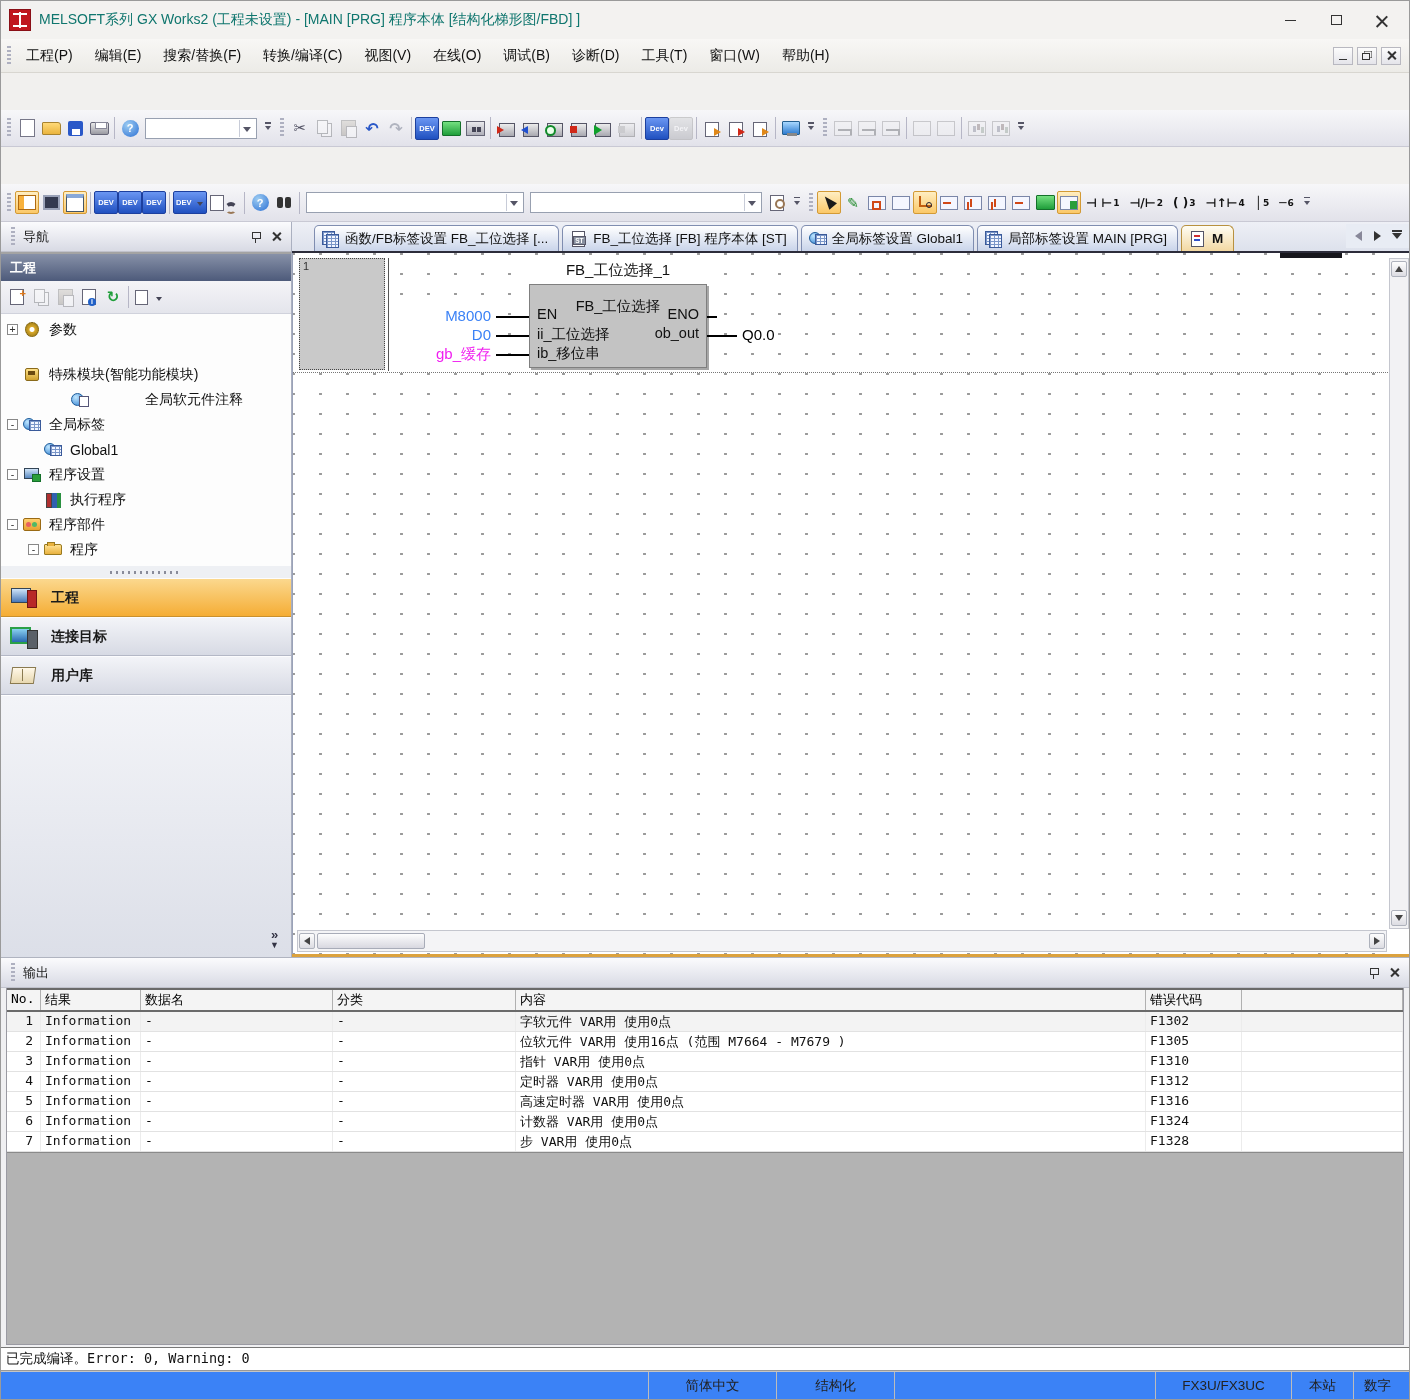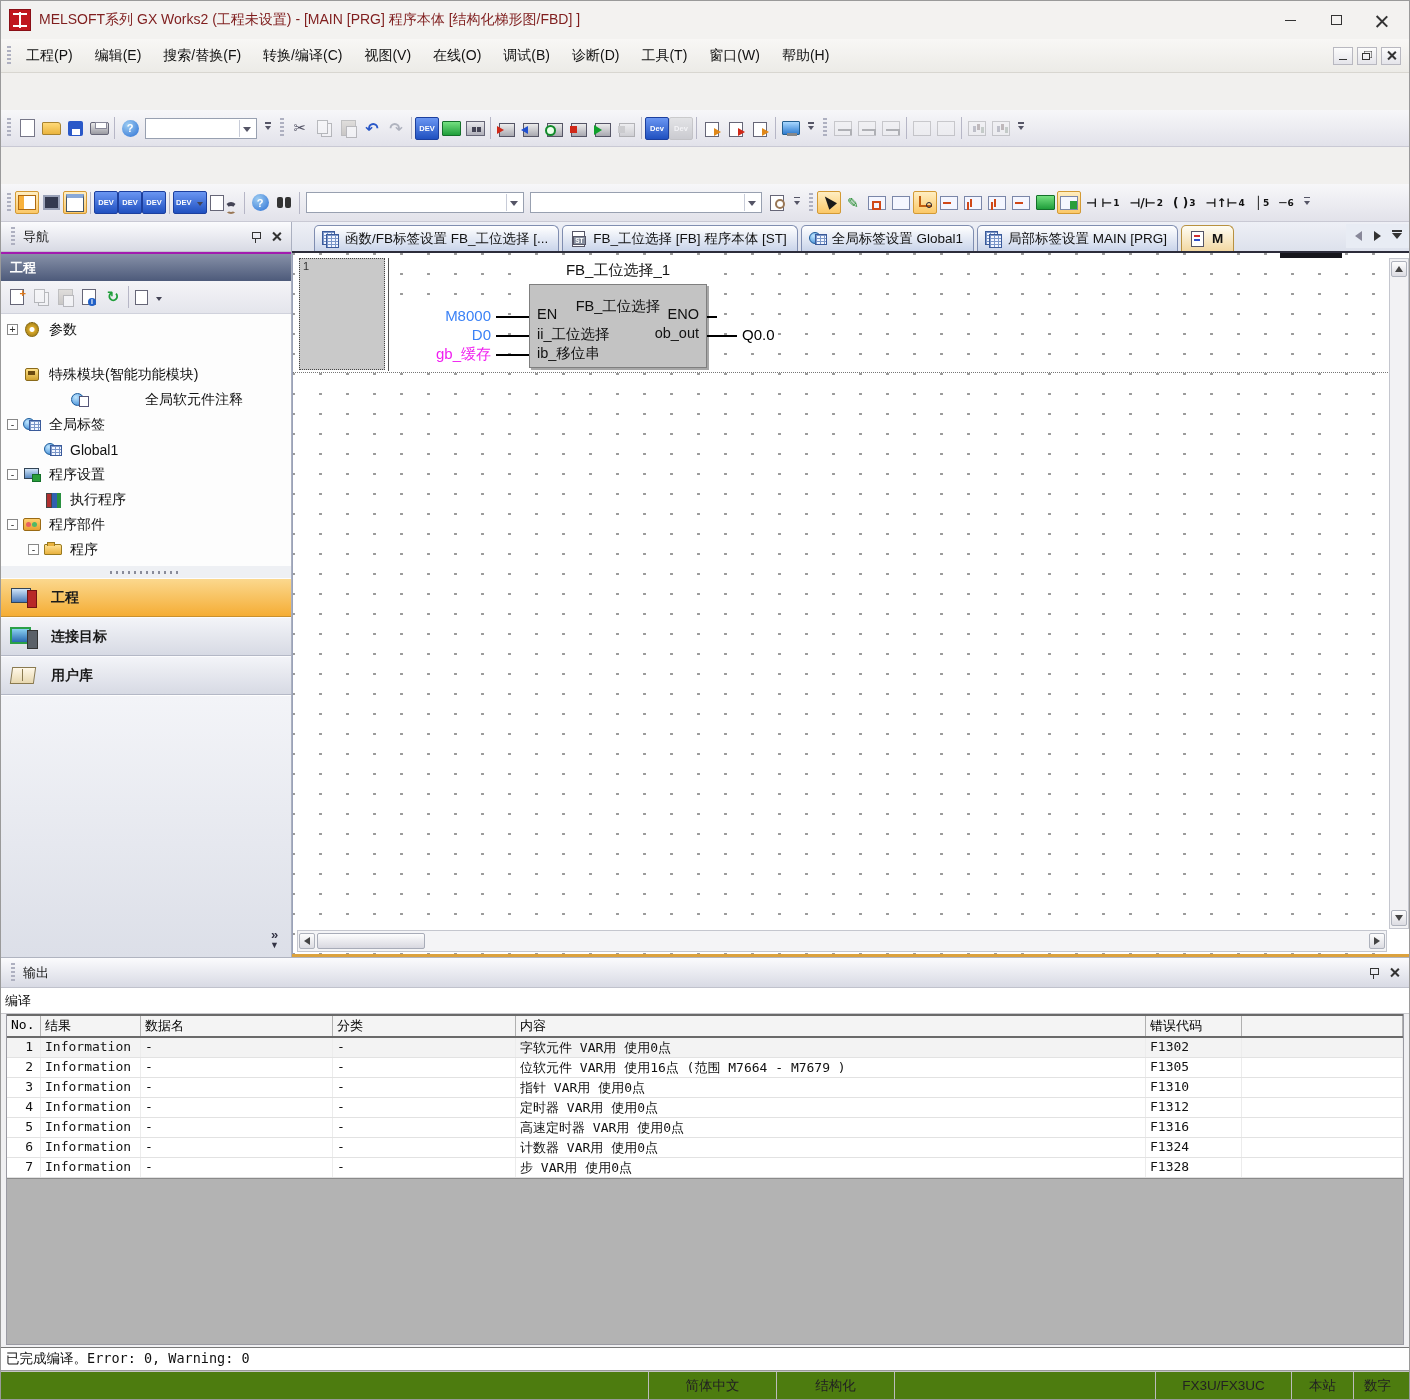--- a/index.html
+++ b/index.html
@@ -4,21 +4,21 @@
 <style>
   * { box-sizing: border-box; margin: 0; padding: 0; }
   html,body { width:1410px; height:1400px; font-family:"Liberation Sans","DejaVu Sans",sans-serif; background:#e8e8ec; }
   .window { width:1410px; height:1400px; display:flex; flex-direction:column; background:#f1f0ee; overflow:hidden; border:1px solid #9a9a9a; }
 
   
   .titlebar { height:38px; background:#f3f2f0; display:flex; align-items:center; padding:0 4px 0 8px; flex:none; }
   .app-icon { width:22px;height:22px; background:#c01820; border:1px solid #8a0f16; position:relative; margin-right:8px; flex:none; }
   .app-icon::before { content:""; position:absolute; inset:3px; border:2px solid #fff; border-left:none; border-right:none; }
   .app-icon::after { content:""; position:absolute; top:2px; bottom:2px; left:9px; width:2px; background:#fff; }
-  .title-text { font-size:14px; color:#7f1d1d; white-space:nowrap; overflow:hidden; }
+  .title-text { font-size:14px; color:#0f766e; white-space:nowrap; overflow:hidden; }
   .win-btns { margin-left:auto; display:flex; }
   .win-btn { width:46px; height:30px; display:flex; align-items:center; justify-content:center; color:#333; }
   .glyph-min { width:11px; height:1px; background:#333; }
   .glyph-max { width:11px; height:10px; border:1px solid #333; }
   .glyph-close { position:relative; width:12px; height:12px; }
   .glyph-close::before,.glyph-close::after { content:""; position:absolute; left:5px; top:0; width:1.5px; height:15px; background:#333; }
   .glyph-close::before { transform:rotate(45deg); } .glyph-close::after { transform:rotate(-45deg); }
 
   
   .menubar { height:34px; background:linear-gradient(#f8f7f5,#ecebe7); display:flex; align-items:center; padding-left:2px; flex:none; border-bottom:1px solid #d8d6d0; }
@@ -105,21 +105,21 @@
   .ic-pageinfo::before { content:""; width:12px; height:14px; background:#fff; border:1px solid #667; }
   .ic-pageinfo::after { content:"i"; position:absolute; right:4px; bottom:2px; color:#fff; background:#2060c8; width:8px; height:8px; border-radius:50%; font-size:7px; line-height:8px; text-align:center; font-weight:bold; }
   .ic-refresh::before { content:"↻"; font-size:15px; font-weight:bold; color:#1f9e3a; }
   .ic-sortfilter::before { content:""; width:11px; height:13px; background:#fff; border:1px solid #667; margin-right:2px; }
   .ic-sortfilter + *,.ic-sortfilter::after { } 
 
   
   .main { flex:1; display:flex; min-height:0; }
 
   
-  .navpanel { width:291px; flex:none; background:#a21caf; border-right:1px solid #aab0c0; display:flex; flex-direction:column; }
+  .navpanel { width:291px; flex:none; background:#a3a3a3; border-right:1px solid #aab0c0; display:flex; flex-direction:column; }
   .panel-header { height:30px; background:linear-gradient(#fbfbfd,#d8dae4); border-bottom:1px solid #c0c2cc; display:flex; align-items:center; padding:0 6px; font-size:13px; color:#222; }
   .panel-title { flex:1; padding-left:4px; }
   .ph-btn { width:18px; height:16px; display:flex; align-items:center; justify-content:center; margin-left:3px; }
   .pin-glyph { position:relative; width:9px; height:12px; }
   .pin-glyph::before { content:""; position:absolute; top:1px; left:1px; width:7px; height:5px; border:1.5px solid #333; }
   .pin-glyph::after { content:""; position:absolute; top:7px; left:4px; width:1.5px; height:5px; background:#333; }
   .proj-header { height:27px; margin-top:2px; background:linear-gradient(#8791a8,#4d5a7a); color:#fff; font-size:13px; font-weight:bold; display:flex; align-items:center; padding:0 9px; }
   .nav-toolbar { height:33px; display:flex; align-items:center; padding:0 4px; background:linear-gradient(#f4f4f7,#e4e5ec); border-bottom:1px solid #d0d2dc; }
   .tree { flex:1; background:#fdfdfd; overflow:hidden; padding-top:3px; }
   .trow { height:25px; display:flex; align-items:center; font-size:14px; color:#111; white-space:nowrap; }
@@ -216,21 +216,21 @@
   .ohead { border-top:2px solid #6a6a6a; border-bottom:2px solid #6a6a6a; background:#f4f4f4; }
   .ohead > span { padding:1px 4px; border-right:1px solid #b0b0b0; white-space:nowrap; overflow:hidden; }
   .orow { border-bottom:1px solid #e2e2e2; }
   .orow > span { padding:0.5px 4px; border-right:1px solid #ececec; white-space:nowrap; overflow:hidden; color:#111; }
   .orow > span.num { text-align:right; padding-right:7px; }
   .orow.highlighted { background:#f3f3f3; }
   .ofiller { flex:1; background:#b3b3b3; border-top:1px solid #8a8a8a; }
   .statusmsg { height:24px; flex:none; background:#fff; border-top:1px solid #777; border-bottom:1px solid #999; font-family:"DejaVu Sans Mono","Liberation Mono",monospace; font-size:13.5px; display:flex; align-items:center; padding-left:5px; color:#111; margin-top:2px; }
 
   
-  .statusbar { height:28px; flex:none; background:#4d7c0f; border-top:1px solid #c4c4c4; display:flex; align-items:stretch; font-size:13.5px; color:#222; }
+  .statusbar { height:28px; flex:none; background:#3b82f6; border-top:1px solid #c4c4c4; display:flex; align-items:stretch; font-size:13.5px; color:#222; }
   .sb-cell { display:flex; align-items:center; justify-content:center; border-right:1px solid #bcbcbc; padding:0 10px; white-space:nowrap; overflow:hidden; }
   .sb-spacer1 { width:648px; border-right:1px solid #bcbcbc; }
   .sb-lang { width:128px; } .sb-mode { width:118px; } .sb-gap { flex:1; } .sb-cpu { width:136px; } .sb-sta { width:62px; } .sb-num { width:55px; border-right:none; justify-content:flex-start; }
 </style>
 </head>
 <body>
 
 <div class="window">
 
   <div class="titlebar">
@@ -793,21 +793,20 @@
     <div class="panel-header">
       <span class="grip"></span>
       <span class="panel-title">输出</span>
       <span class="ph-btn">
           <span class="pin-glyph"></span>
         </span>
       <span class="ph-btn">
           <span class="glyph-close-s"></span>
         </span>
     </div>
-    <div class="compile-row">编译</div>
     <div class="otable-zone">
       <div class="ogrid ohead">
         <span>No.</span>
         <span>结果</span>
         <span>数据名</span>
         <span>分类</span>
         <span>内容</span>
         <span>错误代码</span>
         <span></span>
       </div>

